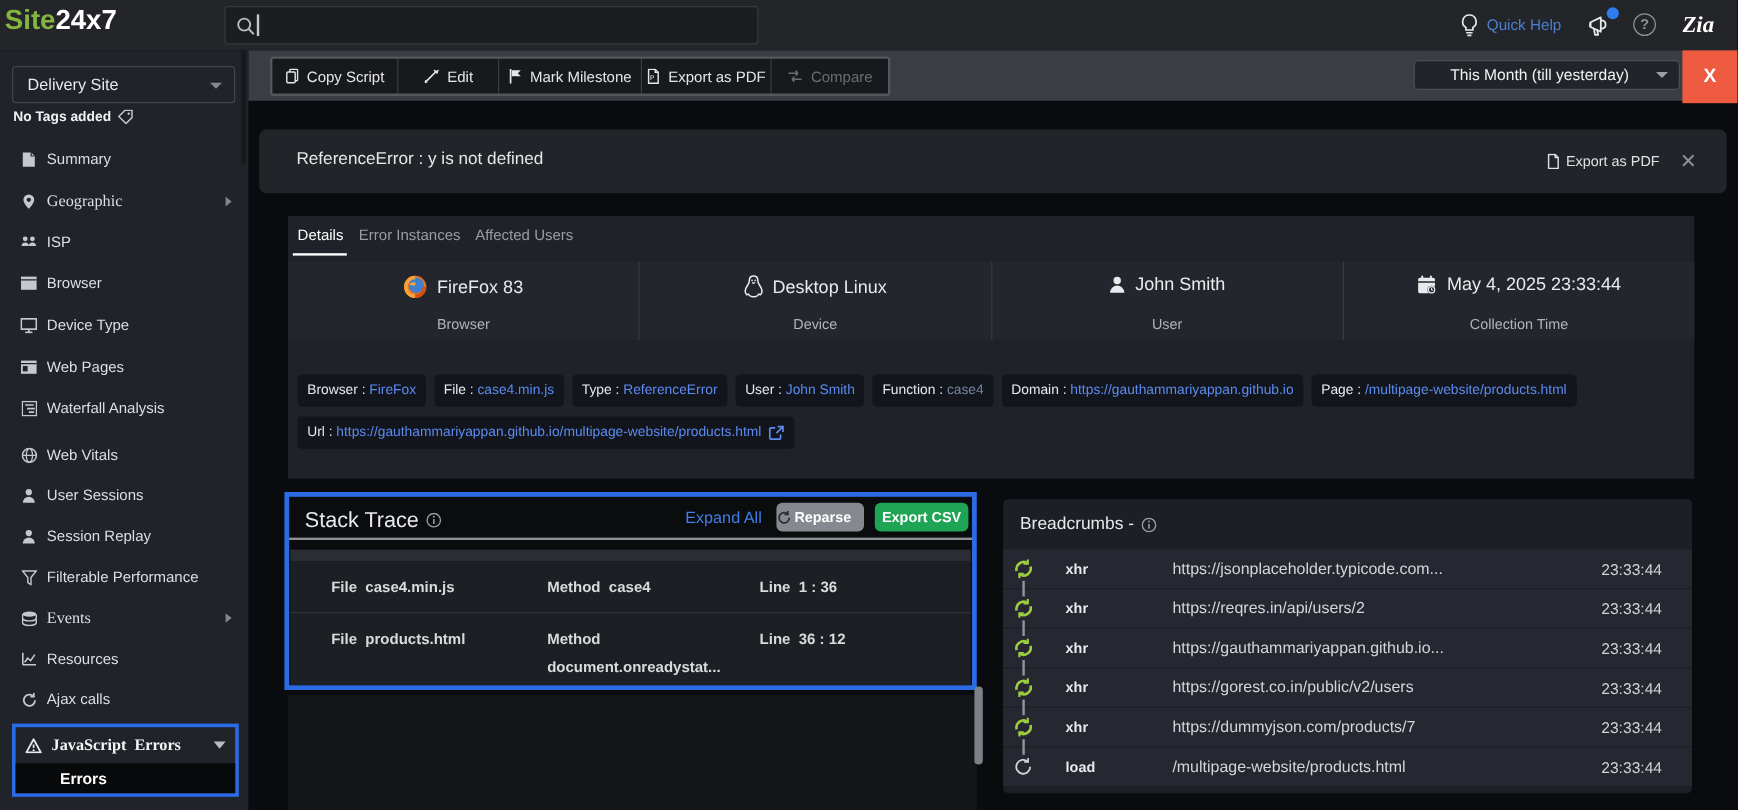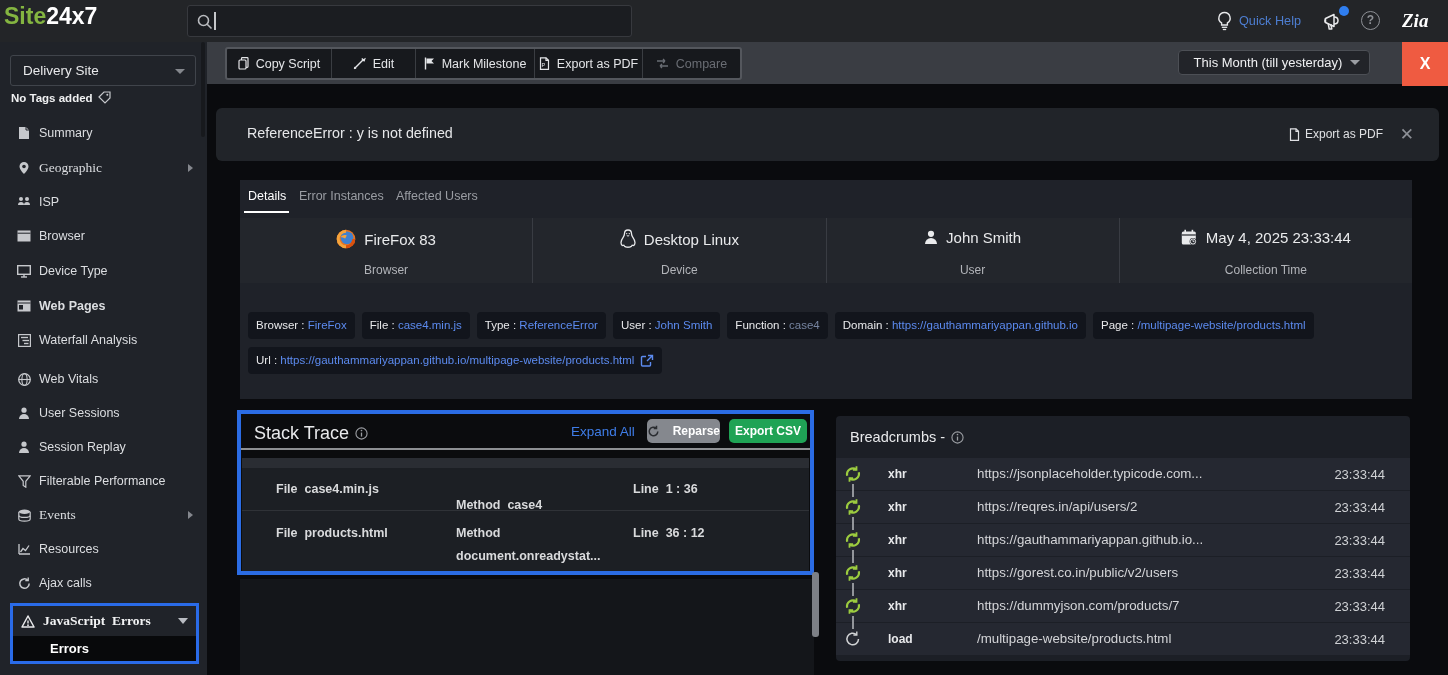--- a/index.html
+++ b/index.html
@@ -55,21 +55,21 @@
     color:#fff; font-weight:bold; font-size:13px; line-height:25px; padding-left:37px; }
 
   
   #toolbar { left:207px; top:42px; width:1241px; height:42px; background:#3a3d43; }
   #btngroup { position:absolute; left:18px; top:5px; height:33px; background:#17191d;
     border:2px solid #54575d; border-radius:3px; display:flex; align-items:stretch;justify-content:center; }
   .tbtn { display:flex; align-items:center; justify-content:center; gap:7px; color:#e4e5e8;
     font-size:12.5px; border-right:1px solid #3a3d42; }
   .tbtn:last-child { border-right:none; }
   .tbtn.dim { color:#6a6d74; }
-  #dropdown { position:absolute; left:971px; top:8px; width:192px; height:25px;
+  #dropdown { position:absolute; left:971px; top:8px; width:222px; height:25px;
     background:#222429; border:1px solid #4c4f55; border-radius:4px; color:#f0f1f3;
     font-size:13px; line-height:23px; text-align:center; padding-right:12px; }
   #dropdown .car { position:absolute; right:9px; top:9px; width:0; height:0;
     border-left:5px solid transparent; border-right:5px solid transparent;
     border-top:5px solid #9b9ea3; }
   #redx { position:absolute; left:1195px; top:0; width:46px; height:44px; background:#ef5b41;
     color:#fff; font-size:16px; font-weight:bold; text-align:center; line-height:44px; }
 
   
   #mhead { left:216px; top:108px; width:1223px; height:53px; background:#212429;
@@ -100,21 +100,21 @@
   .chip .vd { color:#7584a0; }
 
   
   #stack { left:237px; top:410px; width:577px; height:165px; border:4px solid #2b6ce4;
     background:#0b0c0e; }
   #stack .title { position:absolute; left:13px; top:9px; color:#e8e9eb; font-size:18px;
     display:flex; align-items:center; gap:6px; }
   #expand { position:absolute; left:330px; top:10px; color:#3f7de8; font-size:13.5px; }
   #reparse { position:absolute; left:406px; top:5px; width:73px; height:24px;
     background:#85888e; border-radius:5px; color:#fff; font-weight:bold; font-size:12px;
-    display:flex; align-items:center; justify-content:space-between; gap:2px; }
+    display:flex; align-items:center; justify-content:flex-start; gap:2px; }
   #exportcsv { position:absolute; left:488px; top:5px; width:78px; height:24px;
     background:#1fa355; border-radius:5px; color:#fff; font-weight:bold; font-size:12px;
     text-align:center; line-height:24px; }
   #stack .wline { position:absolute; left:0; top:34px; width:569px; height:2px; background:#8e9093; }
   #stack .substrip { position:absolute; left:1px; top:44px; width:567px; height:10px; background:#2a2d33; }
   #stack .rows { position:absolute; left:1px; top:54px; width:567px; height:103px; background:#1c1f24; }
   .srow1 { position:absolute; left:0; top:0; width:567px; height:43px; border-bottom:1px solid #2f3237; }
   .scol { position:absolute; color:#d9dadc; font-size:12.5px; font-weight:bold; }
 
   
@@ -203,21 +203,21 @@
             <line x1="0.5" y1="3.2" x2="13.5" y2="3.2" stroke="#202329" stroke-width="1"></line>
           </svg>
         </span>Browser</div>
     <div class="mi" style="top:217px;"><span class="ic">
           <svg width="14" height="13" viewBox="0 0 14 13">
             <rect x="0.7" y="0.7" width="12.6" height="8.6" fill="none" stroke="#c6c8cc" stroke-width="1.4"></rect>
             <line x1="4" y1="12" x2="10" y2="12" stroke="#c6c8cc" stroke-width="1.4"></line>
             <line x1="7" y1="9.3" x2="7" y2="12" stroke="#c6c8cc" stroke-width="1.4"></line>
           </svg>
         </span>Device Type</div>
-    <div class="mi" style="top:252px;font-weight:bold;"><span class="ic">
+    <div class="mi" style="top:252px;"><span class="ic">
           <svg width="14" height="12" viewBox="0 0 14 12">
             <rect x="0.5" y="0.5" width="13" height="11" fill="#c6c8cc"></rect>
             <line x1="0.5" y1="3" x2="13.5" y2="3" stroke="#202329" stroke-width="1"></line>
             <rect x="2" y="5" width="4" height="4.5" fill="#202329"></rect>
           </svg>
         </span>Web Pages</div>
     <div class="mi" style="top:286px;"><span class="ic">
           <svg width="13" height="13" viewBox="0 0 13 13">
             <rect x="0.6" y="0.6" width="11.8" height="11.8" fill="none" stroke="#c6c8cc" stroke-width="1.2"></rect>
             <line x1="3" y1="3.5" x2="10" y2="3.5" stroke="#c6c8cc" stroke-width="1.4"></line>
@@ -430,21 +430,21 @@
           <path d="M9.5 0.8 v2.8 h-2.8" fill="none" stroke="#2b2d31" stroke-width="1.5"></path>
         </svg>
       <span>Reparse</span>
       </div>
     <div id="exportcsv">Export CSV</div>
     <div class="wline"></div>
     <div class="substrip"></div>
     <div class="rows">
       <div class="srow1">
         <div class="scol" style="left:34px; top:14px;">File&nbsp; case4.min.js</div>
-        <div class="scol" style="left:214px; top:14px;margin-top:16px;">Method&nbsp; case4</div>
+        <div class="scol" style="left:214px; top:14px;">Method&nbsp; case4</div>
         <div class="scol" style="left:391px; top:14px;">Line&nbsp; 1 : 36</div>
       </div>
       <div style="position:absolute; left:0; top:44px; width:567px; height:59px;">
         <div class="scol" style="left:34px; top:14px;">File&nbsp; products.html</div>
         <div class="scol" style="left:214px; top:14px;">Method</div>
         <div class="scol" style="left:214px; top:37px;">document.onreadystat...</div>
         <div class="scol" style="left:391px; top:14px;">Line&nbsp; 36 : 12</div>
       </div>
     </div>
   </div>

